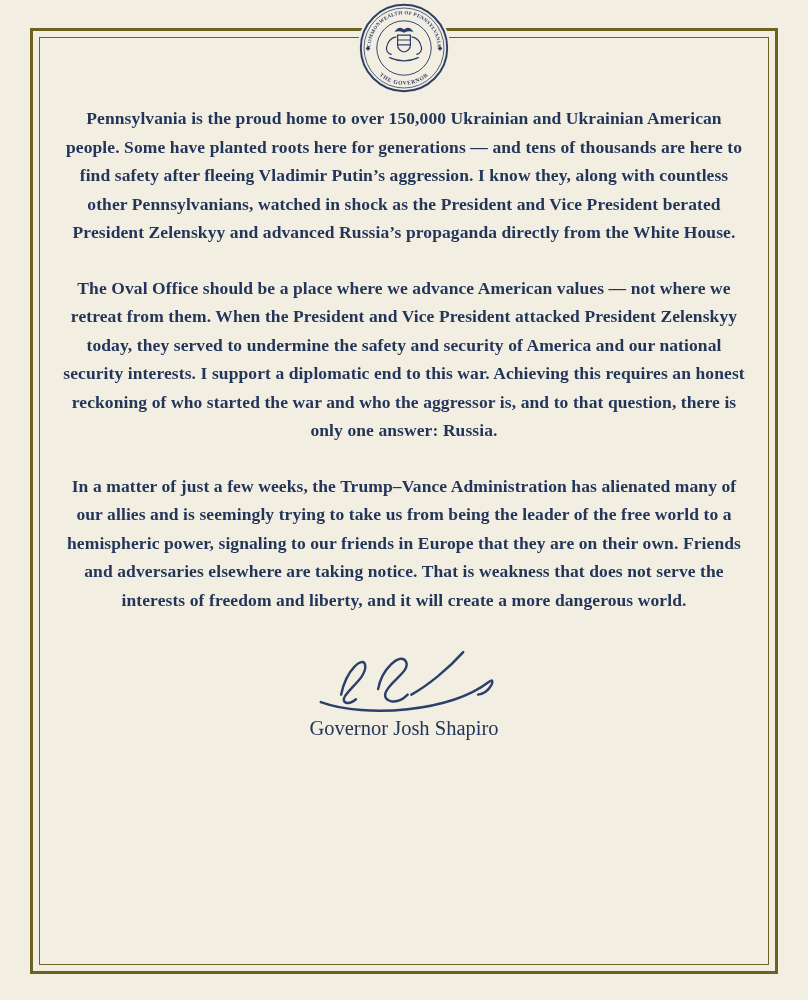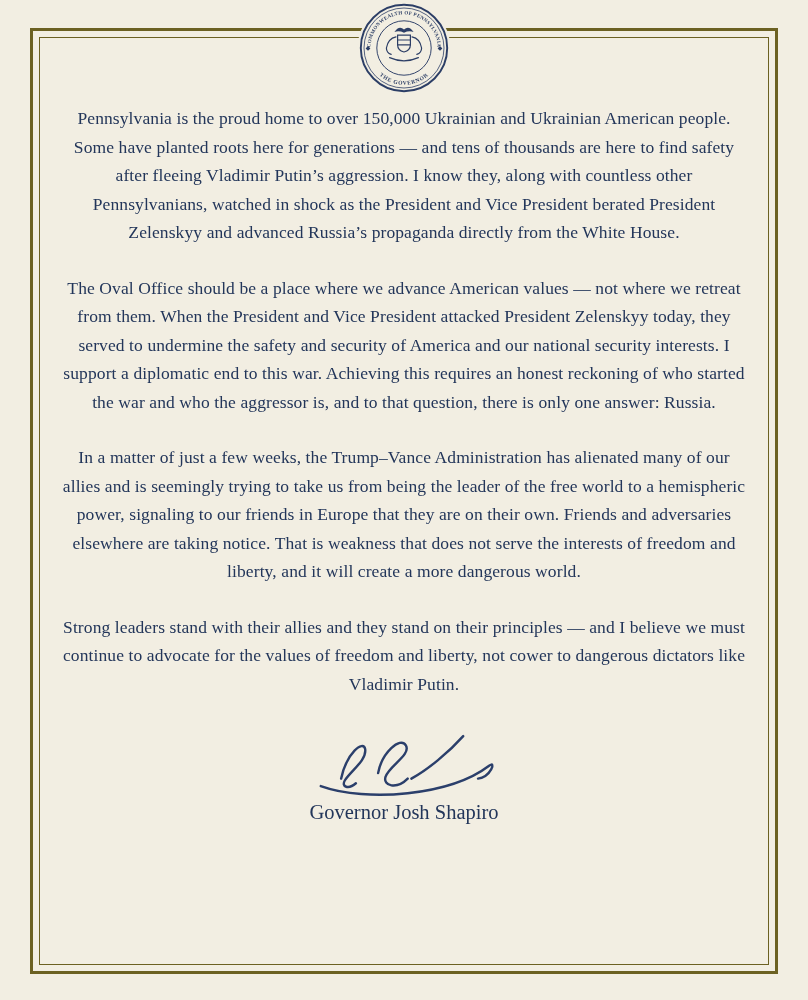--- a/index.html
+++ b/index.html
@@ -49,21 +49,21 @@
     top: 104px;
     left: 58px;
     right: 58px;
     text-align: center;
     color: #23365a;
   }
   .letter p {
     margin: 0 0 27px 0;
     font-size: 17.5px;
     line-height: 1.63;
-    font-weight: 400;
+    font-weight: 700;
     letter-spacing: 0.1px;
   }
   .signature-block {
     margin-top: 2px;
     display: flex;
     flex-direction: column;
     align-items: center;
   }
   .signature-block svg {
     width: 240px;
@@ -127,21 +127,20 @@
 
         <path d="M42 72 Q60 80 78 72"></path>
       </g>
     </svg>
   </div>
 
   <main class="letter">
     <p>Pennsylvania is the proud home to over 150,000 Ukrainian and Ukrainian American people. Some have planted roots here for generations — and tens of thousands are here to find safety after fleeing Vladimir Putin’s aggression. I know they, along with countless other Pennsylvanians, watched in shock as the President and Vice President berated President Zelenskyy and advanced Russia’s propaganda directly from the White House.</p>
     <p>The Oval Office should be a place where we advance American values — not where we retreat from them. When the President and Vice President attacked President Zelenskyy today, they served to undermine the safety and security of America and our national security interests. I support a diplomatic end to this war. Achieving this requires an honest reckoning of who started the war and who the aggressor is, and to that question, there is only one answer: Russia.</p>
     <p>In a matter of just a few weeks, the Trump–Vance Administration has alienated many of our allies and is seemingly trying to take us from being the leader of the free world to a hemispheric power, signaling to our friends in Europe that they are on their own. Friends and adversaries elsewhere are taking notice. That is weakness that does not serve the interests of freedom and liberty, and it will create a more dangerous world.</p>
-    <p>Strong leaders stand with their allies and they stand on their principles — and I believe we must continue to advocate for the values of freedom and liberty, not cower to dangerous dictators like Vladimir Putin.</p>
 
     <div class="signature-block">
       <svg viewBox="0 0 240 80" aria-hidden="true">
         <g fill="none" stroke="#2b3f6b" stroke-width="2.6" stroke-linecap="round">
           <path d="M 52 58 C 58 30 76 16 78 26 C 80 38 62 50 56 60 C 52 67 60 70 68 63"></path>
           <path d="M 92 52 C 96 30 116 12 122 22 C 128 32 104 44 100 56 C 97 66 112 70 124 58"></path>
           <path d="M 128 58 C 146 48 168 30 184 12"></path>
           <path d="M 30 66 C 80 84 170 76 212 44 C 220 38 214 56 200 58"></path>
         </g>
       </svg>

